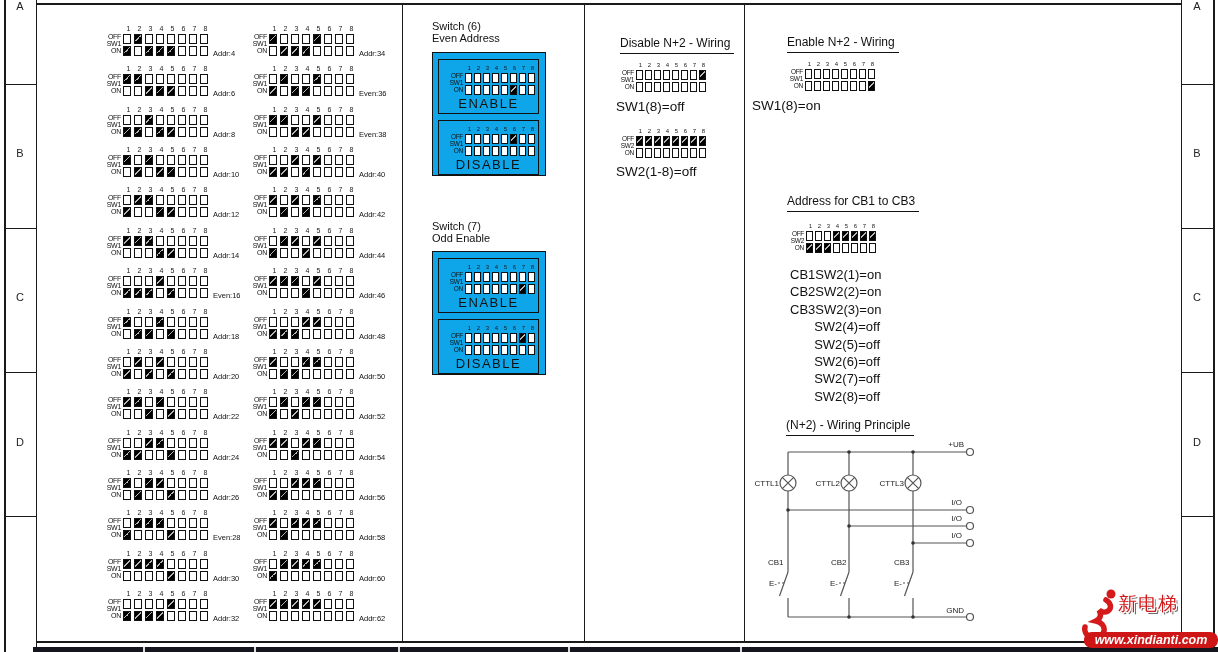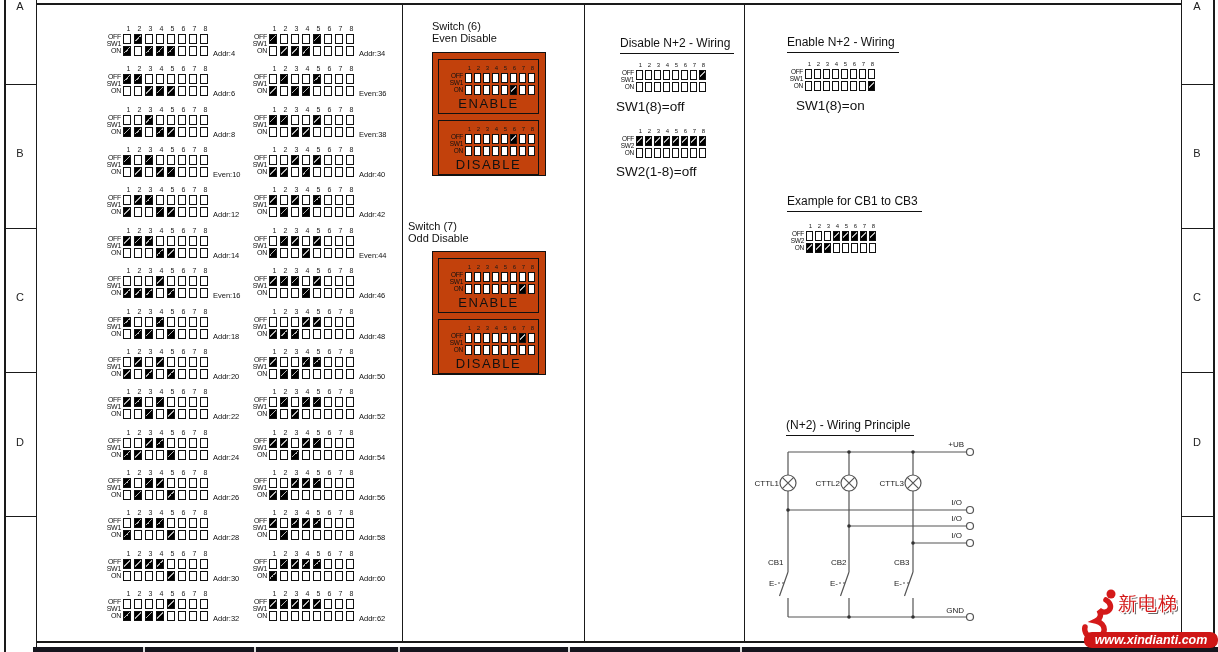--- a/index.html
+++ b/index.html
@@ -32,21 +32,21 @@
   .dip.lg .addr{left:107px;top:24px;font-size:7.5px}
   
   .dip.sm .nums{left:16px;top:0}
   .dip.sm .nums span{width:9px;text-align:center;font-size:6px;line-height:7px}
   .dip.sm .cols{left:16px;top:8px;gap:2px}
   .dip.sm .cell{width:7px;height:10px}
   .dip.sm .cell + .cell{margin-top:2px}
   .dip.sm .lab{width:14px;font-size:6.5px;line-height:7px;letter-spacing:-.3px}
   .dip.sm .lab.off{top:7px}.dip.sm .lab.sw{top:14px}.dip.sm .lab.on{top:21px}
   
-  .pbox{position:absolute;border:1.4px solid #111;background:#c2410c}
+  .pbox{position:absolute;border:1.4px solid #111;background:#0ea5e9}
   .ibox{position:absolute;width:101px;height:55px;border:1.2px solid #111}
   .ibox-label{position:absolute;left:0;right:0;bottom:2px;text-align:center;
               font-size:13px;letter-spacing:1.5px;color:#111}
   
   .ex-lines{position:absolute;width:90px;text-align:right;font-size:13px;line-height:17.4px;
             color:#111;white-space:nowrap}
   
   svg{font-family:"Liberation Sans",sans-serif}
   .circ{position:absolute}
   
@@ -89,21 +89,21 @@
   <div class="zone-letter" style="left:1181px;top:147px">B</div>
   <div class="zone-letter" style="left:1181px;top:291px">C</div>
   <div class="zone-letter" style="left:1181px;top:436px">D</div>
 
   <div class="vline" style="left:402px;top:5px;height:636px"></div>
   <div class="vline" style="left:584px;top:5px;height:636px"></div>
   <div class="vline" style="left:744px;top:5px;height:636px"></div>
 
   <div class="two-line-title" style="left:432px;top:20px">
     <div>Switch (6)</div>
-    <div>Even Disable</div>
+    <div>Even Address</div>
   </div>
   <div class="pbox" style="left:432px;top:52px;width:114px;height:124px">
     <div class="ibox" style="left:5px;top:6px">
       <div class="dip sm" style="left:10px;top:5px">
           <div class="nums">
             <span>1</span>
             <span>2</span>
             <span>3</span>
             <span>4</span>
             <span>5</span>
@@ -198,23 +198,23 @@
             </div>
           </div>
           <div class="lab off">OFF</div>
           <div class="lab sw">SW1</div>
           <div class="lab on">ON</div>
         </div>
       <div class="ibox-label">DISABLE</div>
     </div>
   </div>
 
-  <div class="two-line-title" style="left:408px;top:220px">
+  <div class="two-line-title" style="left:432px;top:220px">
     <div>Switch (7)</div>
-    <div>Odd Disable</div>
+    <div>Odd Enable</div>
   </div>
   <div class="pbox" style="left:432px;top:251px;width:114px;height:124px">
     <div class="ibox" style="left:5px;top:6px">
       <div class="dip sm" style="left:10px;top:5px">
           <div class="nums">
             <span>1</span>
             <span>2</span>
             <span>3</span>
             <span>4</span>
             <span>5</span>
@@ -461,23 +461,23 @@
         </div>
         <div class="col">
           <div class="cell"></div>
           <div class="cell filled"></div>
         </div>
       </div>
       <div class="lab off">OFF</div>
       <div class="lab sw">SW1</div>
       <div class="lab on">ON</div>
     </div>
-  <div class="caption" style="left:796px;top:98px">SW1(8)=on</div>
+  <div class="caption" style="left:752px;top:98px">SW1(8)=on</div>
 
-  <div class="sec-title" style="left:787px;top:194px">Example for CB1 to CB3</div>
+  <div class="sec-title" style="left:787px;top:194px">Address for CB1 to CB3</div>
   <div class="dip sm" style="left:790px;top:223px">
       <div class="nums">
         <span>1</span>
         <span>2</span>
         <span>3</span>
         <span>4</span>
         <span>5</span>
         <span>6</span>
         <span>7</span>
         <span>8</span>
@@ -513,20 +513,30 @@
         </div>
         <div class="col">
           <div class="cell filled"></div>
           <div class="cell"></div>
         </div>
       </div>
       <div class="lab off">OFF</div>
       <div class="lab sw">SW2</div>
       <div class="lab on">ON</div>
     </div>
+  <div class="ex-lines" style="left:790px;top:266px">
+    <div>CB1SW2(1)=on</div>
+    <div>CB2SW2(2)=on</div>
+    <div>CB3SW2(3)=on</div>
+    <div>SW2(4)=off</div>
+    <div>SW2(5)=off</div>
+    <div>SW2(6)=off</div>
+    <div>SW2(7)=off</div>
+    <div>SW2(8)=off</div>
+  </div>
 
   <div class="sec-title" style="left:786px;top:418px">(N+2) - Wiring Principle</div>
   <svg class="circ" style="left:750px;top:437px" width="235" height="200" viewBox="0 0 235 200">
     <g stroke="#555" stroke-width="1.2" fill="none">
 
       <path d="M38 15 H216"></path>
       <path d="M38 180 H216"></path>
 
       <path d="M38 73 H216"></path>
       <path d="M99 89 H216"></path>
@@ -788,21 +798,21 @@
           <div class="cell"></div>
         </div>
         <div class="col">
           <div class="cell"></div>
           <div class="cell"></div>
         </div>
       </div>
       <div class="lab off">OFF</div>
       <div class="lab sw">SW1</div>
       <div class="lab on">ON</div>
-      <div class="addr">Even:10</div>
+      <div class="addr">Addr:10</div>
     </div>
     <div class="dip lg" style="left: 106px; top: 186px;">
       <div class="nums">
         <span>1</span>
         <span>2</span>
         <span>3</span>
         <span>4</span>
         <span>5</span>
         <span>6</span>
         <span>7</span>
@@ -1238,21 +1248,21 @@
           <div class="cell"></div>
         </div>
         <div class="col">
           <div class="cell"></div>
           <div class="cell"></div>
         </div>
       </div>
       <div class="lab off">OFF</div>
       <div class="lab sw">SW1</div>
       <div class="lab on">ON</div>
-      <div class="addr">Addr:28</div>
+      <div class="addr">Even:28</div>
     </div>
     <div class="dip lg" style="left: 106px; top: 550px;">
       <div class="nums">
         <span>1</span>
         <span>2</span>
         <span>3</span>
         <span>4</span>
         <span>5</span>
         <span>6</span>
         <span>7</span>
@@ -1638,21 +1648,21 @@
           <div class="cell"></div>
         </div>
         <div class="col">
           <div class="cell"></div>
           <div class="cell"></div>
         </div>
       </div>
       <div class="lab off">OFF</div>
       <div class="lab sw">SW1</div>
       <div class="lab on">ON</div>
-      <div class="addr">Even:44</div>
+      <div class="addr">Addr:44</div>
     </div>
     <div class="dip lg" style="left: 252px; top: 267px;">
       <div class="nums">
         <span>1</span>
         <span>2</span>
         <span>3</span>
         <span>4</span>
         <span>5</span>
         <span>6</span>
         <span>7</span>

